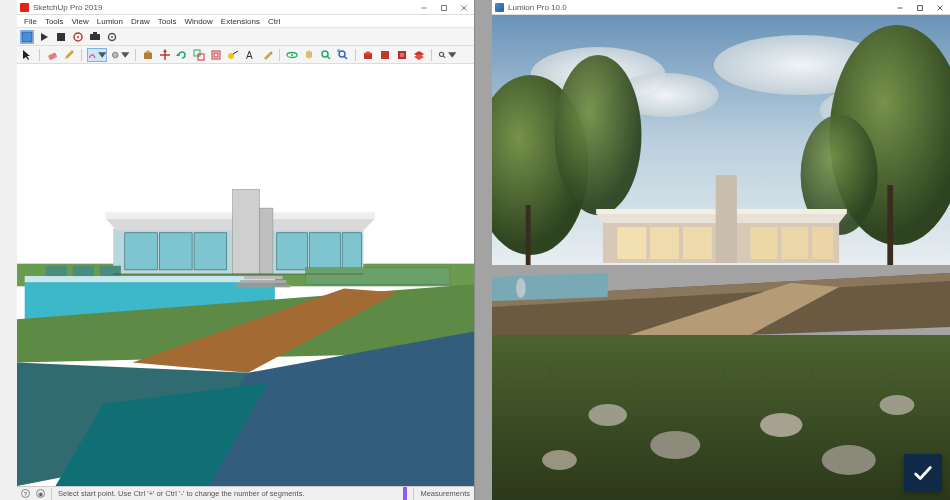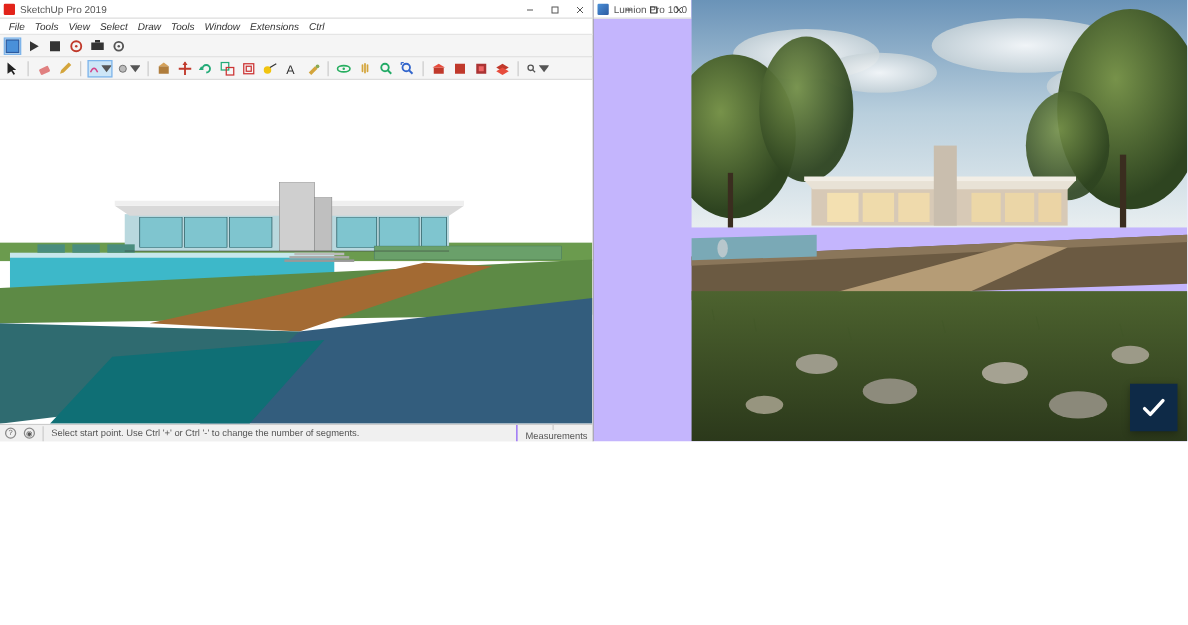--- a/index.html
+++ b/index.html
@@ -1,52 +1,52 @@
 <!DOCTYPE html>
 <html><head>
 <meta charset="utf-8">
 <style>
 * { margin:0; padding:0; box-sizing:border-box; font-family:"Segoe UI",Tahoma,sans-serif; }
 html,body { width:950px; height:500px; overflow:hidden; background:#fff; }
 .desktop { display:flex; width:950px; height:500px; }
-.pane { position:relative; height:353px; }
+.pane { position:relative; height:500px;padding-left:17px; }
 .pane-left { width:475px; border-right:1px solid #888; background:#f0f0f0; display:flex; flex-direction:column; }
-.pane-right { width:475px; background:#c4b5fd; display:flex; flex-direction:row; }
+.pane-right { width:475px; background:#a3a3a3; display:flex; flex-direction:column; }
 
 
 .titlebar { height:15px; display:flex; align-items:center; padding:0 3px; font-size:8px; color:#555; position:relative; }
 .titlebar-left { background:#fff; border-bottom:1px solid #ddd; }
 .titlebar-right { background:#fff; border-bottom:1px solid #ddd; }
 .app-icon { width:9px; height:9px; margin-right:4px; display:inline-block; }
 .su-icon { background:#e2231a; border-radius:1px; }
 .lu-icon { background:linear-gradient(135deg,#4a90d9,#2c5aa0); border-radius:1px; }
 .win-controls { position:absolute; right:0; top:0; height:15px; display:flex; }
 .win-btn { width:20px; height:15px; display:flex; align-items:center; justify-content:center; font-size:8px; color:#555; }
 .win-btn svg { width:8px; height:8px; }
 
 
-.menubar { height:13px; background:#fff; display:flex; align-items:center; padding:0 3px; font-size:8px; color:#333; border-bottom:1px solid #e5e5e5;font-style:italic; }
+.menubar { height:13px; background:#fff; display:flex; align-items:center; padding:0 3px; font-size:8px; color:#333; border-bottom:1px solid #e5e5e5; }
 .menu-item { padding:0 4px; cursor:default; }
 
 
 .toolbar { height:18px; background:#f5f5f5; border-bottom:1px solid #ddd; display:flex; align-items:center; padding:0 3px; gap:3px; }
 .tool { width:14px; height:14px; display:flex; align-items:center; justify-content:center; border:1px solid transparent; }
 .tool.sel { background:#cde6f7; border-color:#7eb4ea; }
 .tool svg { width:12px; height:12px; }
 .sep { width:1px; height:12px; background:#ccc; margin:0 2px; }
 
 
 .viewport-left { flex:1; position:relative; overflow:hidden; background:#fff; }
 .viewport-right { flex:1; position:relative; overflow:hidden; }
 
 
 .statusbar { height:14px; background:#f0f0f0; border-top:1px solid #ccc; display:flex; align-items:center; font-size:7.5px; color:#555; padding:0 4px; gap:6px;text-align:center; }
 .status-seg { display:flex; align-items:center; gap:3px; }
 .status-icon { width:9px; height:9px; border:1px solid #888; border-radius:50%; display:flex; align-items:center; justify-content:center; font-size:6px; }
-.mlabel { margin-left:auto; border-left:1px solid #8b5cf6; padding-left:6px; height:100%; display:flex; align-items:center;flex-direction:column; }
+.mlabel { margin-left:auto; border-left:4px solid #8b5cf6; padding-left:6px; height:100%; display:flex; align-items:center; }
 .vline { width:1px; height:12px; background:#ccc; }
 
 
 .confirm-btn { position:absolute; right:8px; bottom:8px; width:38px; height:38px; background:#0e2a47; display:flex; align-items:center; justify-content:center; box-shadow:0 2px 6px rgba(0,0,0,.3); }
 
 
 .su-scene { width:100%; height:100%; }
 
 
 .lu-scene { width:100%; height:100%; position:relative; }
@@ -79,21 +79,21 @@
               <line x1="8" y1="2" x2="2" y2="8" stroke="#555" stroke-width="1"></line>
             </svg>
           </div>
       </div>
     </div>
 
     <div class="menubar" id="menubar">
         <span class="menu-item">File</span>
         <span class="menu-item">Tools</span>
         <span class="menu-item">View</span>
-        <span class="menu-item">Select</span>
+        <span class="menu-item">Lumion</span>
         <span class="menu-item">Draw</span>
         <span class="menu-item">Tools</span>
         <span class="menu-item">Window</span>
         <span class="menu-item">Extensions</span>
         <span class="menu-item">Ctrl</span>
       </div>
 
     <div class="toolbar" id="tb1">
         <div class="tool sel">
           <svg viewBox="0 0 12 12">

